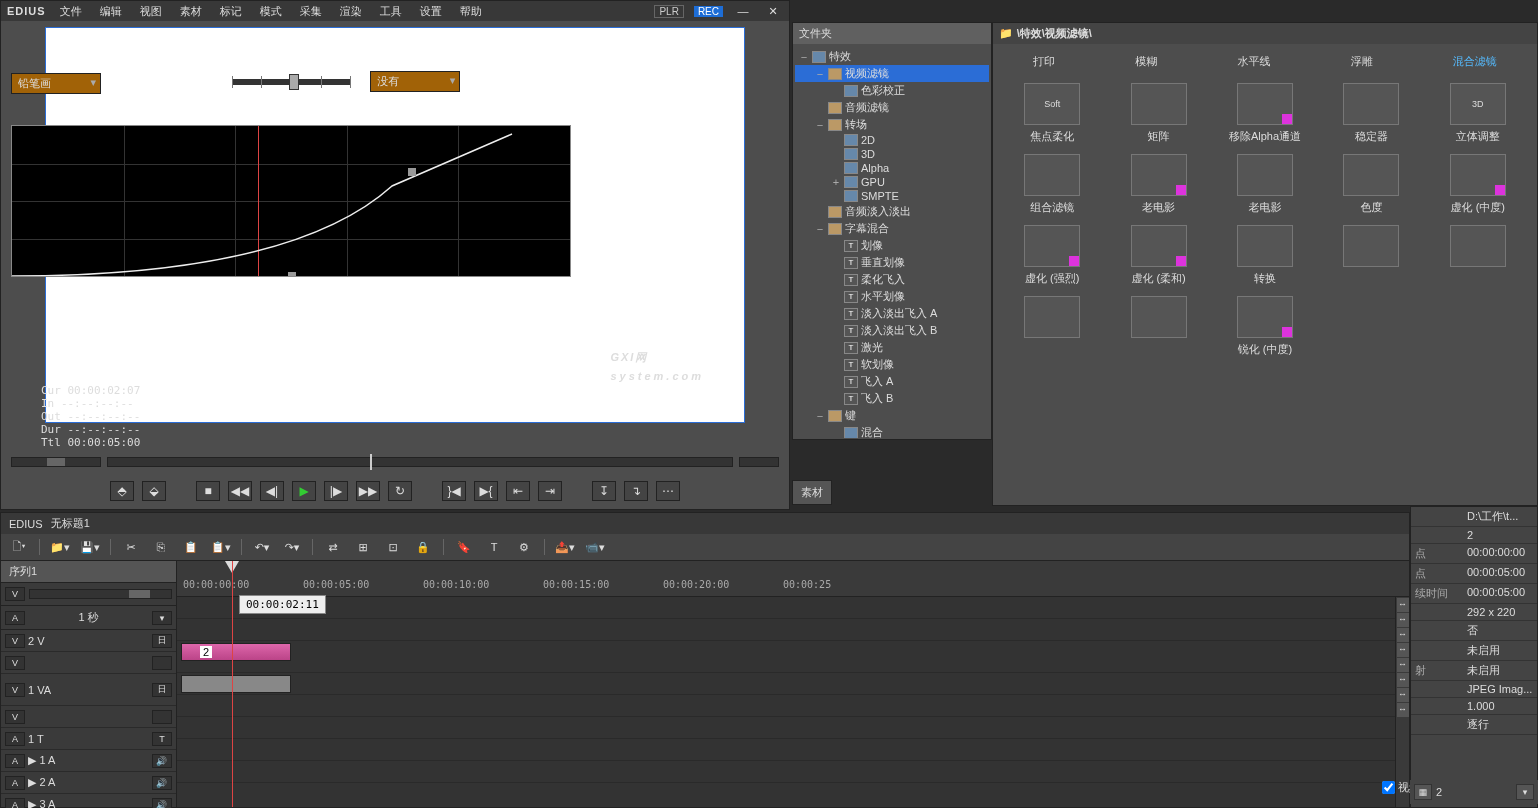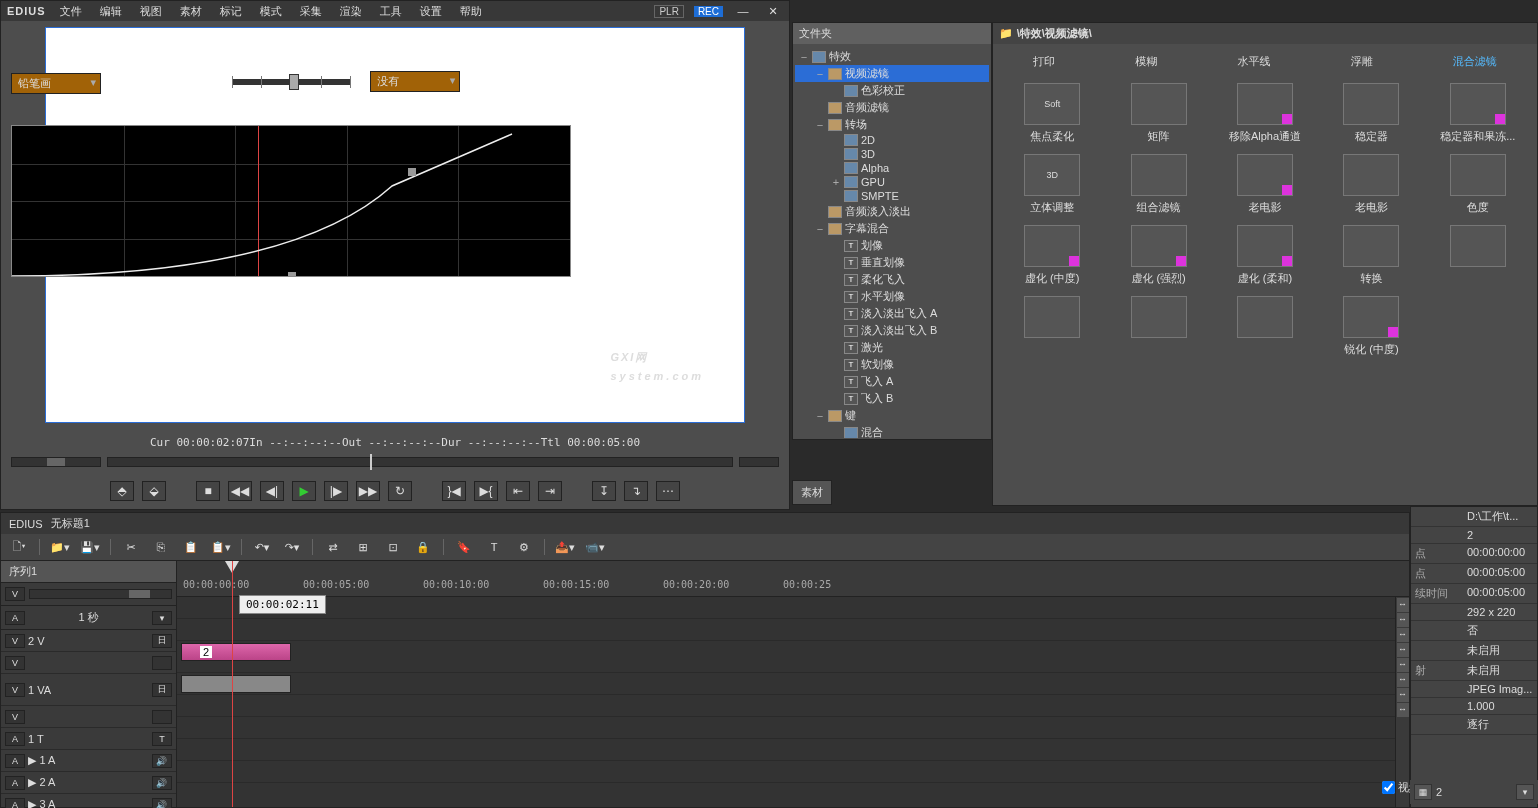--- a/index.html
+++ b/index.html
@@ -9,21 +9,21 @@
 .titlebar .logo { font-weight:bold; letter-spacing:1px; }
 .menu-item { cursor:pointer; padding:0 4px; }
 .icon-btn { width:20px; height:18px; display:inline-flex; align-items:center; justify-content:center; cursor:pointer; }
 
 
 #preview-win { left:0; top:0; width:790px; height:510px; }
 #preview-frame { position:absolute; left:44px; top:26px; width:700px; height:396px; border:1px solid #2b6dd6; background:#fff; }
 #preview-img { width:100%; height:100%; background:linear-gradient(45deg,#eee 25%,#fff 25%,#fff 50%,#eee 50%,#eee 75%,#fff 75%); background-size:12px 12px; filter:contrast(1.5) grayscale(1); }
 #watermark { position:absolute; right:40px; bottom:40px; font-size:40px; font-style:italic; color:rgba(120,120,120,0.5); font-weight:bold; letter-spacing:2px; }
 #watermark small { display:block; font-size:11px; letter-spacing:3px; text-align:right; }
-#tc-row { position:absolute; left:0; bottom:60px; width:100%; display:flex; justify-content:center; padding:0 40px; }
+#tc-row { position:absolute; left:0; bottom:60px; width:100%; display:flex; justify-content:flex-end; padding:0 40px;flex-direction:column; }
 #tc-row span { font-family:monospace; }
 .slider-row { position:absolute; left:10px; bottom:40px; right:10px; height:14px; display:flex; gap:6px; align-items:center; }
 .hscroll { height:10px; background:#333; border:1px solid #222; flex:1; position:relative; }
 .hscroll .thumb { position:absolute; height:100%; background:#666; }
 #transport { position:absolute; left:0; bottom:8px; width:100%; display:flex; justify-content:center; gap:8px; align-items:center; }
 .tbtn { width:24px; height:20px; display:flex; align-items:center; justify-content:center; border:1px solid #222; background:#444; cursor:pointer; font-size:12px; }
 .tbtn.play { color:#3c3; }
 .plr { color:#ccc; border:1px solid #666; padding:0 4px; font-size:10px; }
 .rec { background:#1d6dd6; color:#fff; padding:0 4px; font-size:10px; }
 
@@ -340,26 +340,20 @@
         <div class="fx-thumb">
           <span class="badge"></span>
         </div>
         <div class="fx-label">移除Alpha通道</div>
       </div>
       <div class="fx-item">
         <div class="fx-thumb"></div>
         <div class="fx-label">稳定器</div>
       </div>
       <div class="fx-item">
-        <div class="fx-thumb">
-          <span class="badge"></span>
-        </div>
-        <div class="fx-label">稳定器和果冻...</div>
-      </div>
-      <div class="fx-item">
         <div class="fx-thumb">3D</div>
         <div class="fx-label">立体调整</div>
       </div>
       <div class="fx-item">
         <div class="fx-thumb"></div>
         <div class="fx-label">组合滤镜</div>
       </div>
       <div class="fx-item">
         <div class="fx-thumb">
           <span class="badge"></span>

